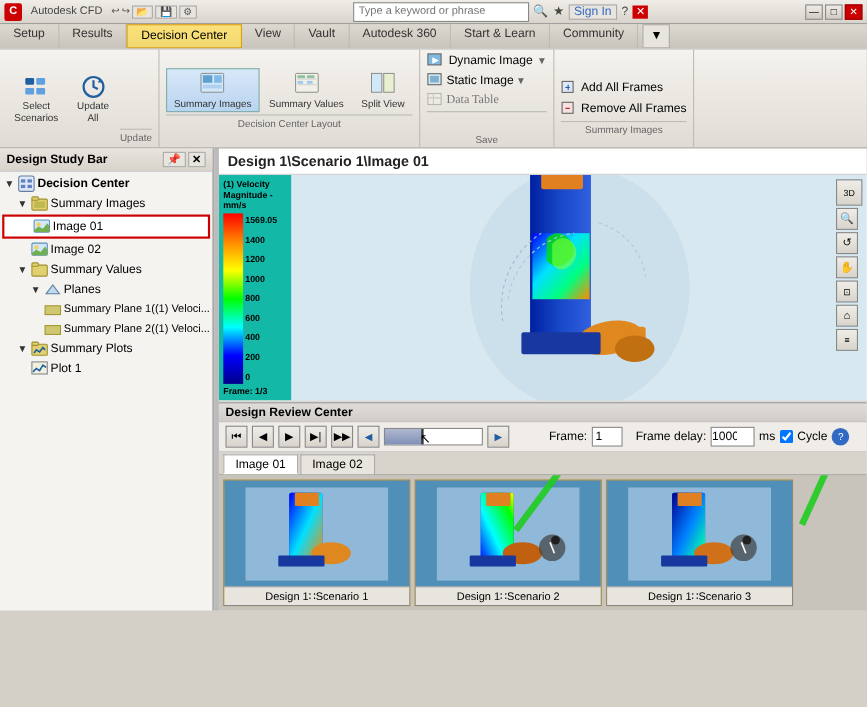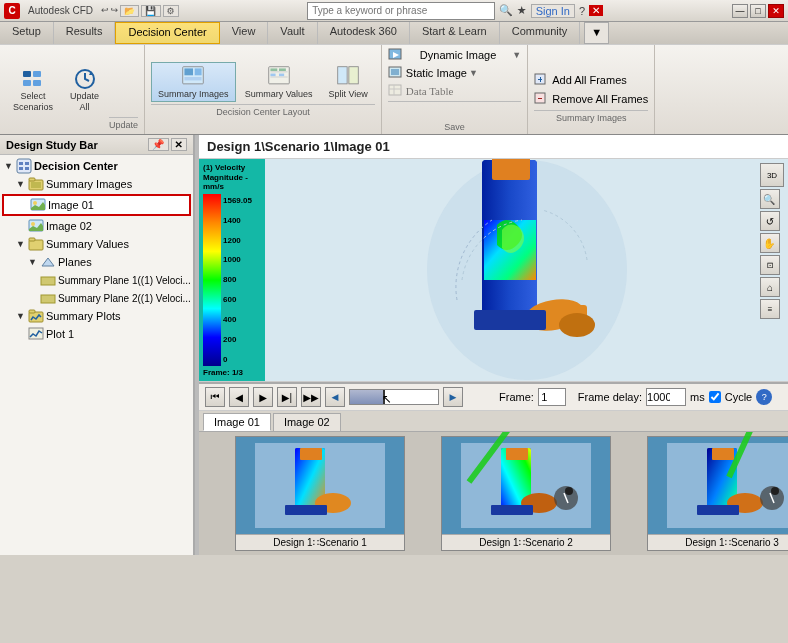--- a/index.html
+++ b/index.html
@@ -57,21 +57,21 @@
     .frame-delay-input { width: 40px; height: 18px; border: 1px solid #888; text-align: center; font-size: 11px; }
     .cycle-checkbox { width: 12px; height: 12px; }
 
     
     .image-tabs { display: flex; background: #d8d4cc; border-bottom: 1px solid #aaa; padding: 2px 4px 0; gap: 2px; }
     .image-tab { padding: 2px 10px; background: #e8e4de; border: 1px solid #aaa; border-bottom: none; cursor: pointer; font-size: 11px; }
     .image-tab.active { background: white; border-bottom: 1px solid white; }
 
     
     .thumbnail-strip { display: flex; background: #c8c4bc; gap: 4px; padding: 4px; overflow-x: auto; }
-    .thumbnail { background: #eab308; width: 170px; min-width: 170px; height: 115px; border: 1px solid #888; display: flex; flex-direction: column; align-items: center; cursor: pointer; margin-left: 32px; }
+    .thumbnail { background: #eab308; width: 170px; min-width: 170px; height: 115px; border: 1px solid #888; display: flex; flex-direction: column; align-items: center; cursor: pointer; }
     .thumbnail-img { flex: 1; width: 100%; position: relative; overflow: hidden; background: #5090b8; display: flex; align-items: center; justify-content: center; }
     .thumbnail-label { background: #e8e4de; width: 100%; text-align: center; padding: 2px; font-size: 10px; border-top: 1px solid #aaa; }
 
     
     .resize-handle { width: 4px; background: #bbb; cursor: ew-resize; }
 
     
     .viewport-toolbar { position: absolute; right: 4px; top: 4px; display: flex; flex-direction: column; gap: 2px; }
     .vp-btn { width: 20px; height: 20px; border: 1px solid #888; background: linear-gradient(to bottom, #f0ede8, #d8d4cc); display: flex; align-items: center; justify-content: center; cursor: pointer; font-size: 10px; }
 
@@ -88,21 +88,21 @@
   <span style="font-size:10px; color:#444; margin-left:4px;">Autodesk CFD</span>
   <div style="margin-left:8px; display:flex; gap:2px; font-size:9px; color:#555;">
     <span style="cursor:pointer;">↩</span>
     <span style="cursor:pointer;">↪</span>
     <span style="cursor:pointer; border:1px solid #aaa; padding:0 3px; background:#e8e4de;">📂</span>
     <span style="cursor:pointer; border:1px solid #aaa; padding:0 3px; background:#e8e4de;">💾</span>
     <span style="cursor:pointer; border:1px solid #aaa; padding:0 3px; background:#e8e4de;">⚙</span>
   </div>
 
   <div style="margin-left:auto; display:flex; align-items:center; gap:4px;">
-    <input type="text" class="search-input" style="width: 188px;" placeholder="Type a keyword or phrase">
+    <input type="text" class="search-input" style="width: 160px;" placeholder="Type a keyword or phrase">
     <span style="font-size:11px; cursor:pointer; color:#444;">🔍</span>
     <span style="font-size:11px; cursor:pointer; color:#444;">★</span>
     <span style="font-size:11px; cursor:pointer; color:#316ac5; border:1px solid #aaa; padding:0 4px; background:#e8e4de;">Sign In</span>
     <span style="font-size:11px; cursor:pointer; color:#444;">?</span>
     <span style="font-size:10px; cursor:pointer; background:#c00; color:white; padding:0 3px;">✕</span>
   </div>
   <div class="title-bar-controls">
     <div class="title-bar-btn">—</div>
     <div class="title-bar-btn">□</div>
     <div class="title-bar-btn" style="background:#c00; color:white; border-color:#900;">✕</div>
@@ -189,21 +189,21 @@
             <span style="font-size:9px; text-align:center; line-height:1.2;">Split
 View</span>
           </div>
         </div>
         <div style="font-size:9px; color:#666; border-top:1px solid #bbb; width:100%; text-align:center; padding-top:2px;">Decision Center Layout</div>
       </div>
     </div>
 
     <div class="ribbon-section">
       <div style="display:flex; flex-direction:column; gap:2px;">
-        <div style="display:flex; align-items:center; gap:16px; cursor:pointer;">
+        <div style="display:flex; align-items:center; gap:4px; cursor:pointer;">
           <svg width="16" height="16" viewBox="0 0 16 16">
               <rect x="1" y="2" width="12" height="10" fill="#80b8e0" stroke="#666" stroke-width="1"></rect>
               <polygon points="5,5 11,8 5,11" fill="white"></polygon>
             </svg>
           <span style="font-size:11px;">Dynamic Image</span>
           <span style="font-size:9px; color:#666;">▼</span>
         </div>
         <div style="display:flex; align-items:center; gap:2px; cursor:pointer;">
           <svg width="16" height="16" viewBox="0 0 16 16">
               <rect x="1" y="2" width="12" height="10" fill="#d0e8f0" stroke="#666" stroke-width="1"></rect>
@@ -461,20 +461,21 @@
           <div class="vp-btn" style="font-size:10px;">↺</div>
           <div class="vp-btn" style="font-size:10px;">✋</div>
           <div class="vp-btn" style="font-size:8px;">⊡</div>
           <div class="vp-btn" style="font-size:10px;">⌂</div>
           <div class="vp-btn" style="font-size:8px;">≡</div>
         </div>
       </div>
     </div>
 
     <div class="review-center">
+      <div class="review-header">Design Review Center</div>
       <div class="review-controls">
 
         <div class="playback-btn">⏮</div>
         <div class="playback-btn">◀</div>
         <div class="playback-btn">▶</div>
         <div class="playback-btn">▶|</div>
         <div class="playback-btn">▶▶</div>
 
         <div class="playback-btn" style="font-size:9px; color:#2060a0;">◀</div>
 

